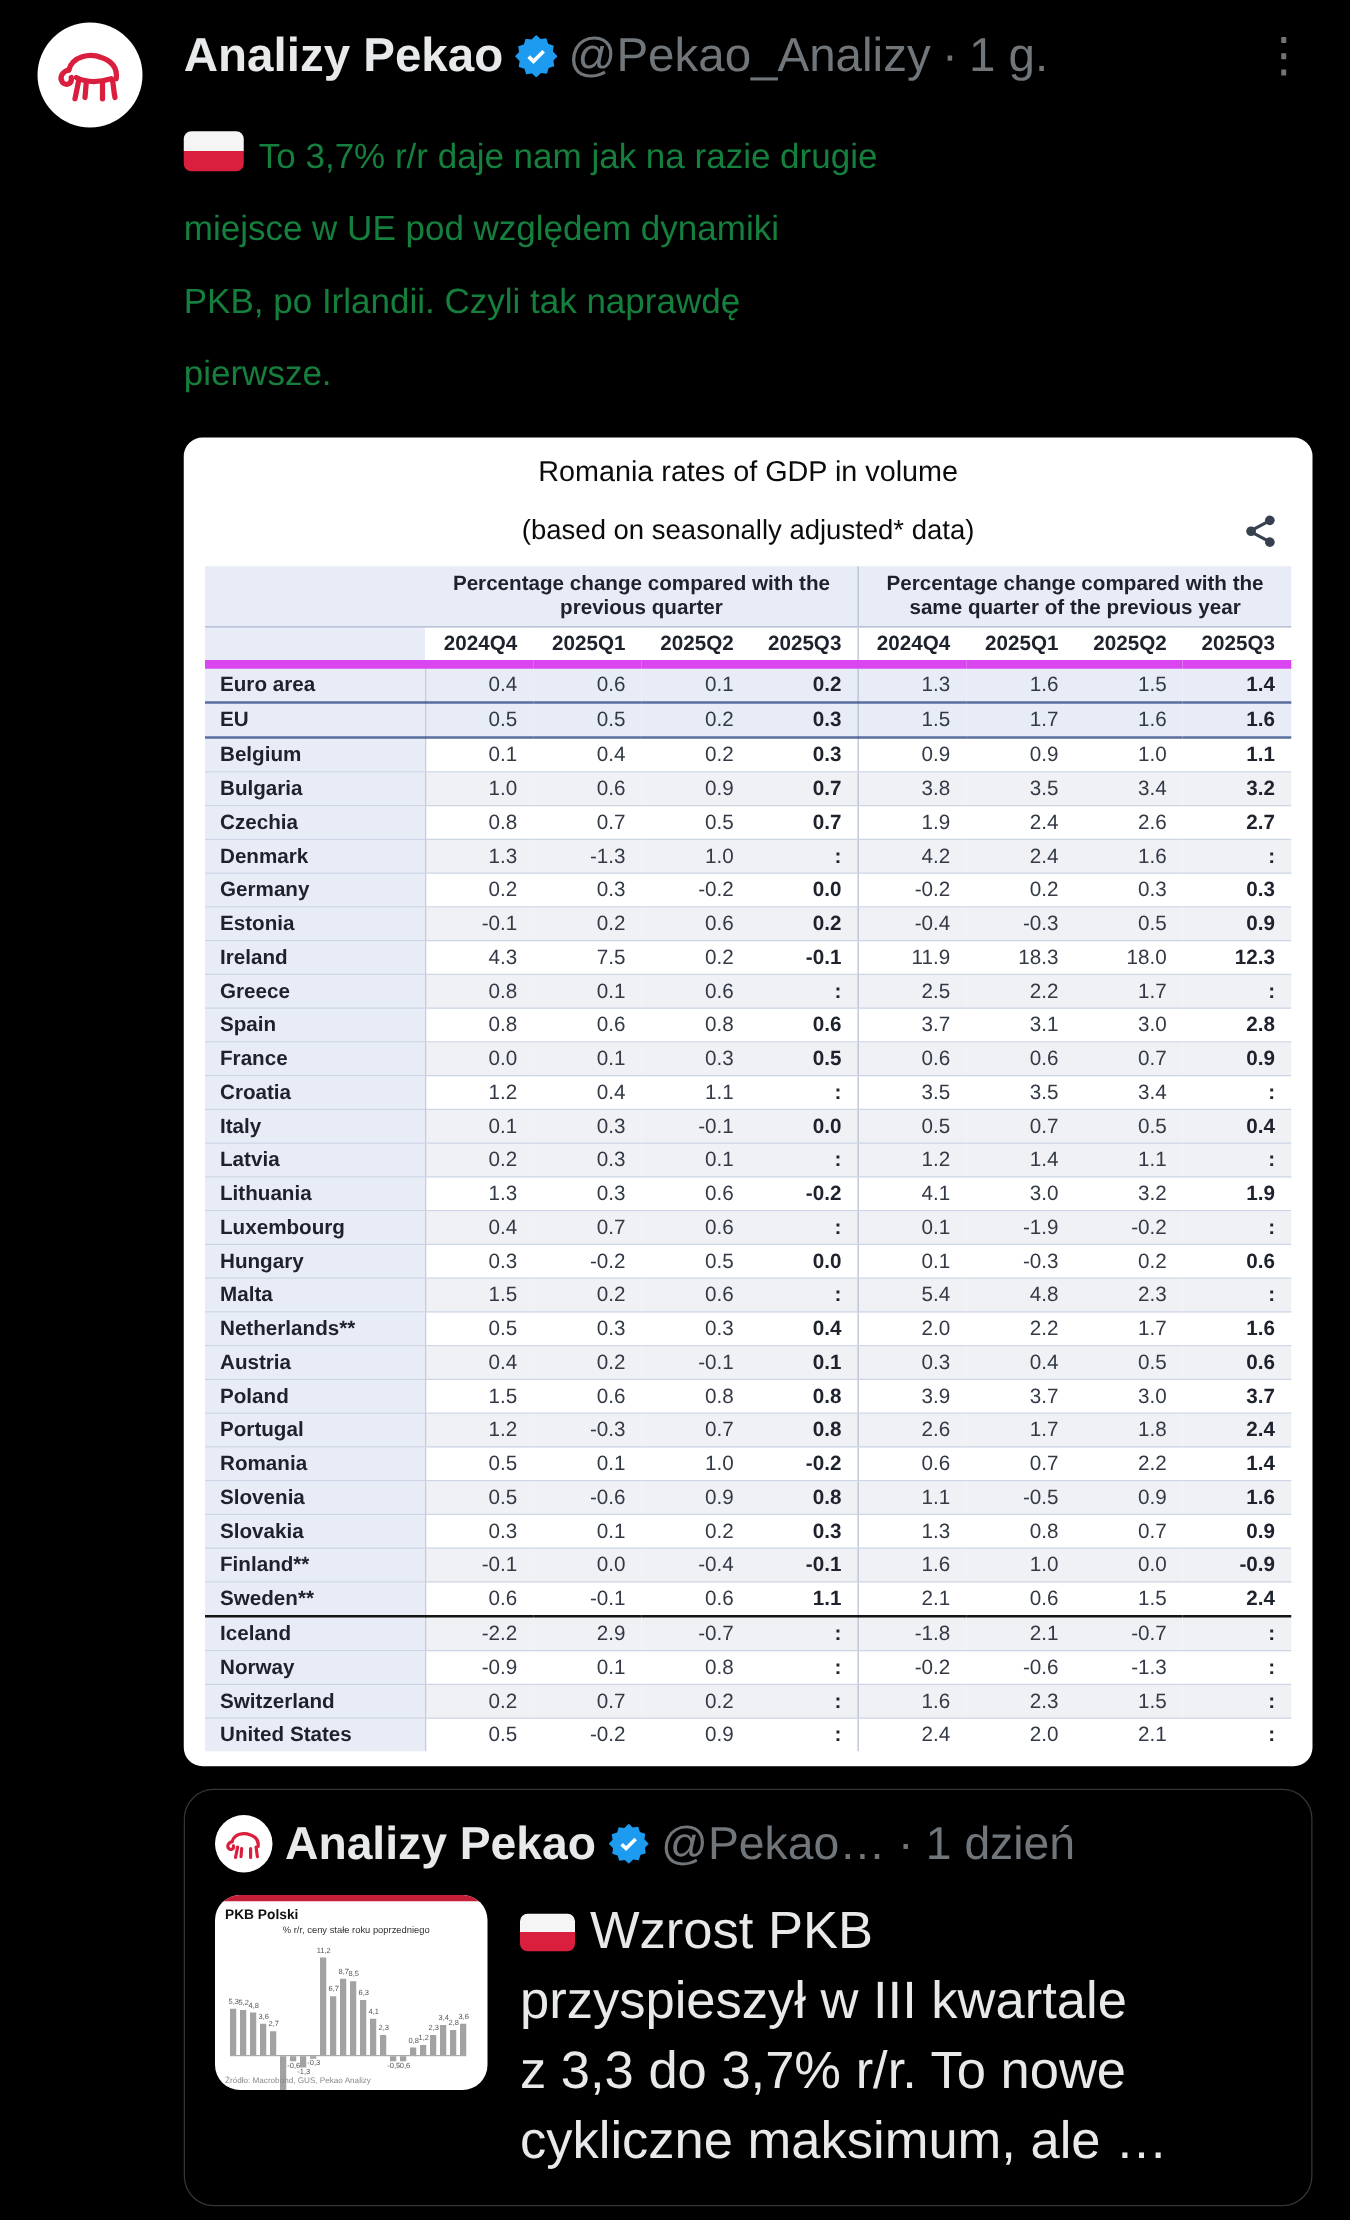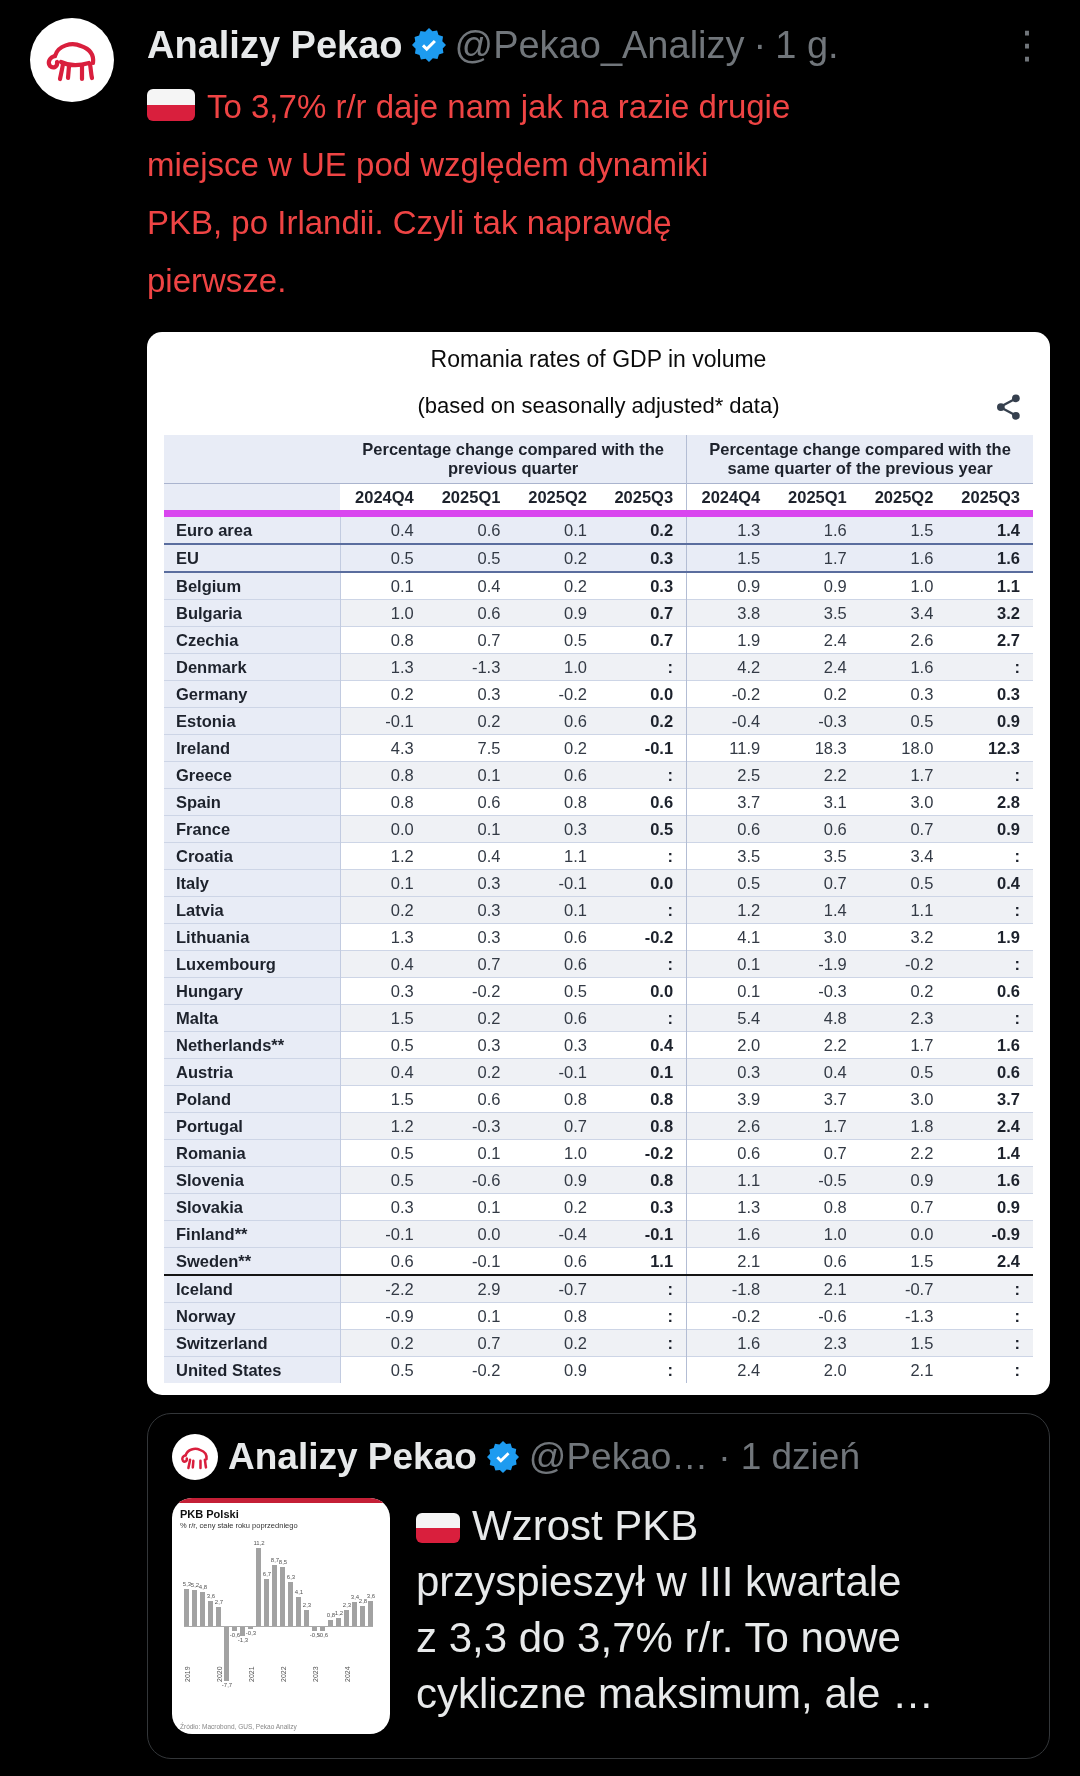--- a/index.html
+++ b/index.html
@@ -8,21 +8,21 @@
 
   
   .avatar{position:absolute;left:30px;top:18px;width:84px;height:84px;border-radius:50%;
           background:#fff;display:flex;align-items:center;justify-content:center;}
   .avatar svg{width:62px;height:52px;}
   .content{position:absolute;left:147px;top:22px;width:905px;}
   .thead{display:flex;align-items:center;gap:9px;font-size:38px;color:#71767b;line-height:46px;}
   .thead .name{color:#e7e9ea;font-weight:bold;}
   .badge{width:34px;height:34px;flex:0 0 auto;}
   .more{margin-left:auto;font-size:38px;color:#71767b;line-height:38px;padding:0 6px;cursor:pointer;}
-  .ttext{margin-top:10px;font-size:33px;line-height:58px;color:#ef4444;}
+  .ttext{margin-top:28px;font-size:28px;line-height:58px;color:#15803d;}
   .ttext .line{display:block;}
   .flag{display:inline-block;width:48px;height:32px;border-radius:6px;overflow:hidden;
         vertical-align:-3px;margin-right:12px;
         background:linear-gradient(to bottom,#f5f5f5 50%,#d91f3d 50%);}
   .flag.small{width:44px;height:30px;}
 
   
   .card{margin-top:22px;width:903px;background:#fff;border-radius:15px;position:relative;
         padding:14px 0 12px 0;box-sizing:border-box;}
   .card .title{text-align:center;font-size:23px;color:#0b0b0b;}
@@ -54,25 +54,25 @@
   
   .quoted{margin-top:18px;width:903px;box-sizing:border-box;border:1px solid #333639;
           border-radius:24px;padding:20px 24px 24px 24px;}
   .qhead{display:flex;align-items:center;gap:10px;font-size:37px;color:#71767b;line-height:46px;min-width:0;}
   .qavatar{width:46px;height:46px;border-radius:50%;background:#fff;flex:0 0 auto;
            display:flex;align-items:center;justify-content:center;}
   .qavatar svg{width:34px;height:29px;}
   .qhead .name{color:#e7e9ea;font-weight:bold;white-space:nowrap;}
   .qhead .badge{width:32px;height:32px;}
   .qbody{margin-top:18px;display:flex;gap:26px;}
-  .thumb{width:218px;height:236px;border-radius:20px;background:#fff;flex:0 0 auto;
+  .thumb{width:218px;height:156px;border-radius:20px;background:#fff;flex:0 0 auto;
          overflow:hidden;position:relative;}
   .thumb .redbar{height:5px;background:#c41f36;width:100%;}
   .thumb .ct{font-size:11px;font-weight:bold;color:#111;margin:5px 0 0 8px;}
-  .thumb .cs{font-size:7.5px;color:#333;margin:1px 0 0 8px;}
+  .thumb .cs{font-size:7.5px;color:#333;margin:1px 0 0 8px;text-align:center;}
   .minichart{position:relative;margin:4px 0 0 12px;width:196px;height:150px;}
   .minichart .zero{position:absolute;left:0;top:92px;width:189px;height:1px;background:#aaa;}
   .minichart .bar{position:absolute;background:#a2a2a2;}
   .minichart .blabel{position:absolute;font-size:6px;color:#555;width:14px;text-align:center;}
   .minichart .ylabel{position:absolute;top:122px;font-size:7px;color:#555;
                      writing-mode:vertical-rl;transform:rotate(180deg);height:26px;}
   .thumb .src{position:absolute;left:8px;bottom:4px;font-size:6.5px;color:#888;}
   .qtext{font-size:42px;line-height:56px;color:#e7e9ea;min-width:0;}
   .qtext .line{display:block;}
 </style>

